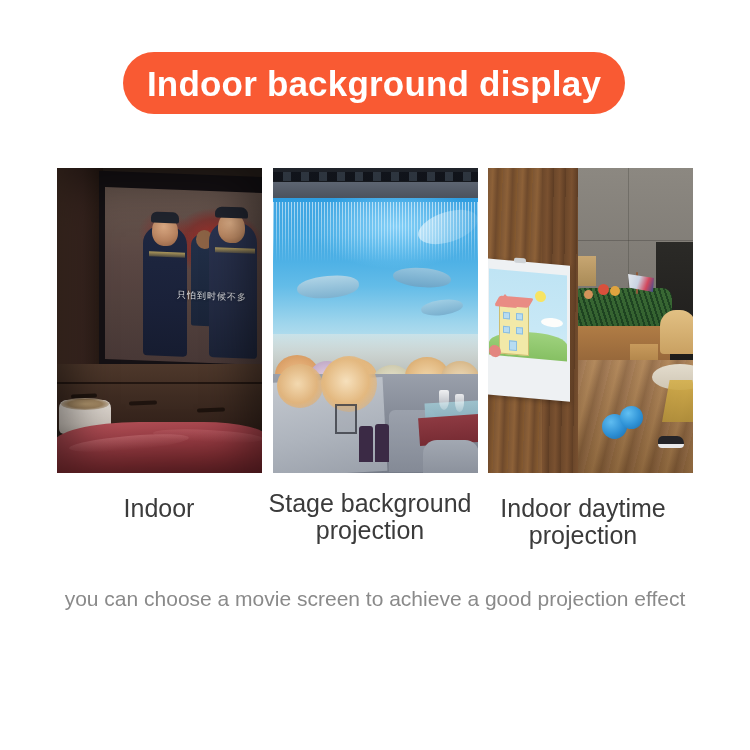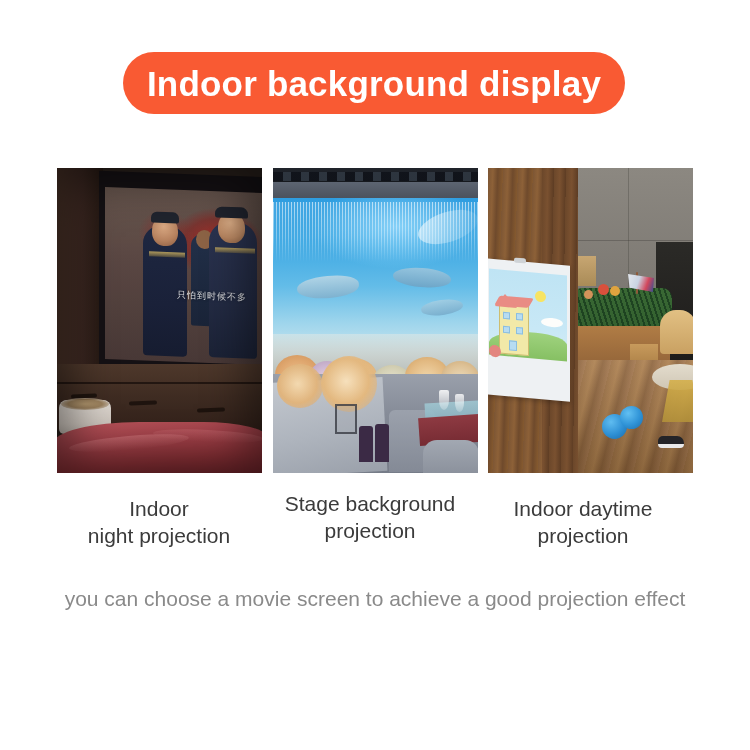--- a/index.html
+++ b/index.html
@@ -499,21 +499,21 @@
     top: 490px;
     width: 750px;
     height: 70px;
   }
   .caption {
     position: absolute;
     top: 0;
     width: 230px;
     text-align: center;
     color: #3b3b3b;
-    font-size: 21px;
+    font-size: 25px;
     line-height: 27px;
   }
   .caption.c-left   { left: 44px;  top: 5px; }
   .caption.c-mid    { left: 255px; top: 0px; }
   .caption.c-right  { left: 468px; top: 5px; text-align: center; }
   .caption span { display: block; white-space: nowrap; }
 
   
   .footer {
     position: absolute;
@@ -645,21 +645,20 @@
         <div class="l shoe"></div>
         <div class="l shoeSole"></div>
       </div>
     </div>
 
   </div>
 
   <div class="captions">
     <div class="caption c-left">
       <span>Indoor</span>
-      <span>night projection</span>
     </div>
     <div class="caption c-mid">
       <span>Stage background</span>
       <span>projection</span>
     </div>
     <div class="caption c-right">
       <span>Indoor daytime</span>
       <span>projection</span>
     </div>
   </div>

